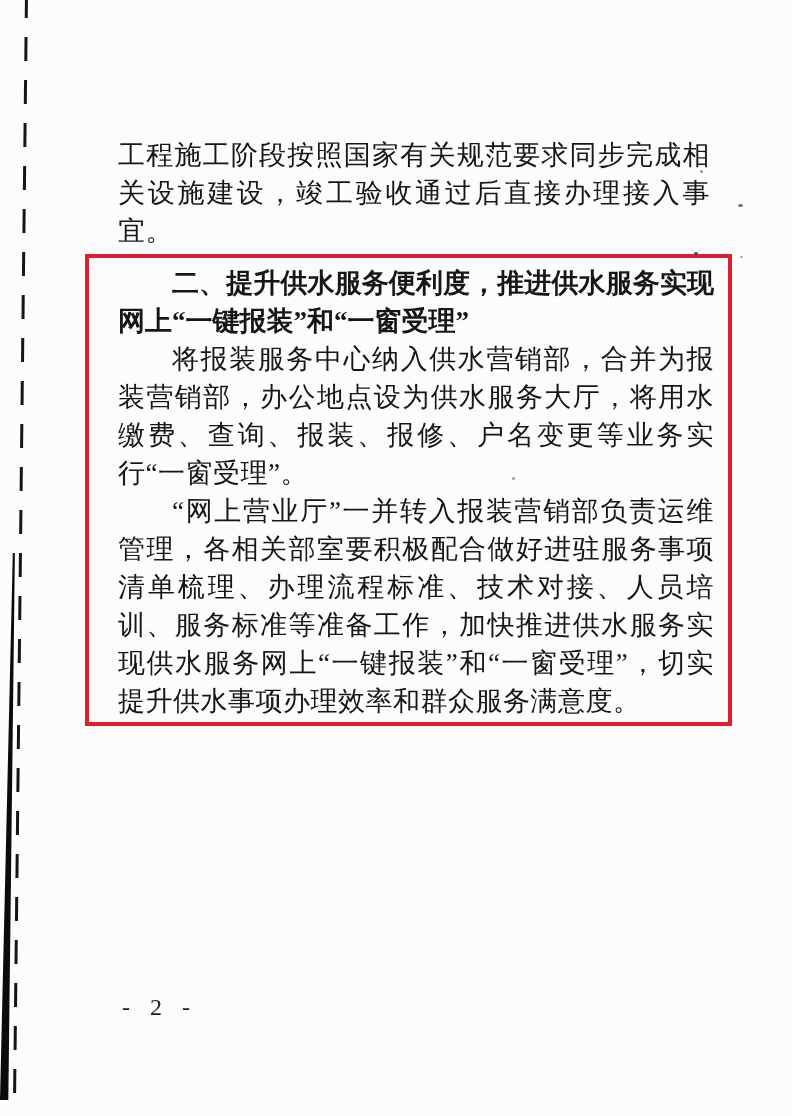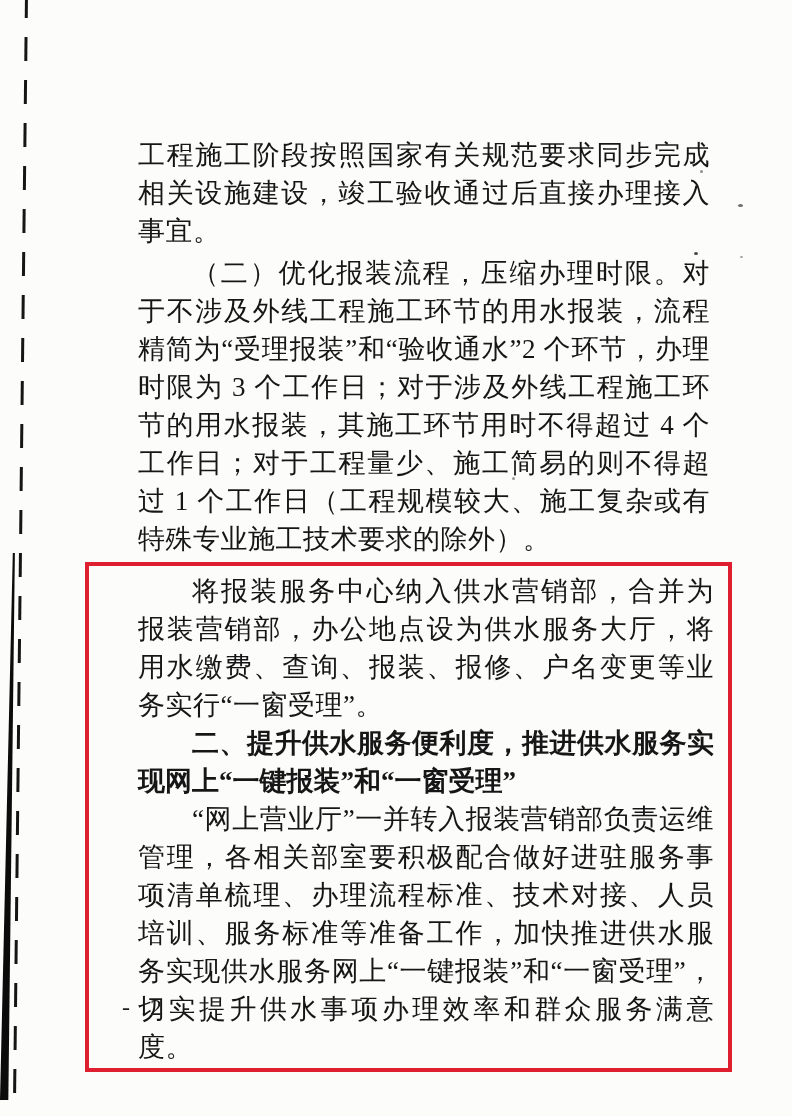--- a/index.html
+++ b/index.html
@@ -45,21 +45,20 @@
     width:592px;
     font-size:27px;
     line-height:38px;
     text-align:justify;
     letter-spacing:0.5px;
   }
   p{margin:0;}
   .para{
     text-indent:2em;
     word-break:break-all;
-    margin-left:20px;
   }
   .content > .para{margin-bottom:4px;}
   .para.no-indent{text-indent:0;}
   .red-box{
     border:4px solid var(--red);
     margin:2px -22px 0 -33px;
     padding:6px 14px 2px 29px;
   }
   .red-box .para{margin-bottom:0;}
   .red-box .heading{font-weight:bold;letter-spacing:0;}
@@ -81,25 +80,24 @@
 </head>
 <body>
 
 <div class="page">
 
   <div class="fold-line"></div>
   <div class="scan-band"></div>
 
   <div class="content">
     <p class="para no-indent">工程施工阶段按照国家有关规范要求同步完成相关设施建设，竣工验收通过后直接办理接入事宜。</p>
-    <p class="para">（二）优化报装流程，压缩办理时限。对于不涉及外线工程施工环节的用水报装，流程精简为“受理报装”和“验收通水”2 个环节，办理时限为 3 个工作日；对于涉及外线工程施工环节的用水报装，其施工环节用时不得超过 4 个工作日；对于工程量少、施工简易的则不得超过 1 个工作日（工程规模较大、施工复杂或有特殊专业施工技术要求的除外）。</p>
 
     <div class="red-box">
+      <p class="para heading">二、提升供水服务便利度，推进供水服务实现网上“一键报装”和“一窗受理”</p>
       <p class="para">将报装服务中心纳入供水营销部，合并为报装营销部，办公地点设为供水服务大厅，将用水缴费、查询、报装、报修、户名变更等业务实行“一窗受理”。</p>
-      <p class="para heading">二、提升供水服务便利度，推进供水服务实现网上“一键报装”和“一窗受理”</p>
       <p class="para">“网上营业厅”一并转入报装营销部负责运维管理，各相关部室要积极配合做好进驻服务事项清单梳理、办理流程标准、技术对接、人员培训、服务标准等准备工作，加快推进供水服务实现供水服务网上“一键报装”和“一窗受理”，切实提升供水事项办理效率和群众服务满意度。</p>
     </div>
   </div>
 
   <div class="page-number">- 2 -</div>
 
   <div class="speck s1"></div>
   <div class="speck s2"></div>
   <div class="speck s3"></div>
   <div class="speck s4"></div>

